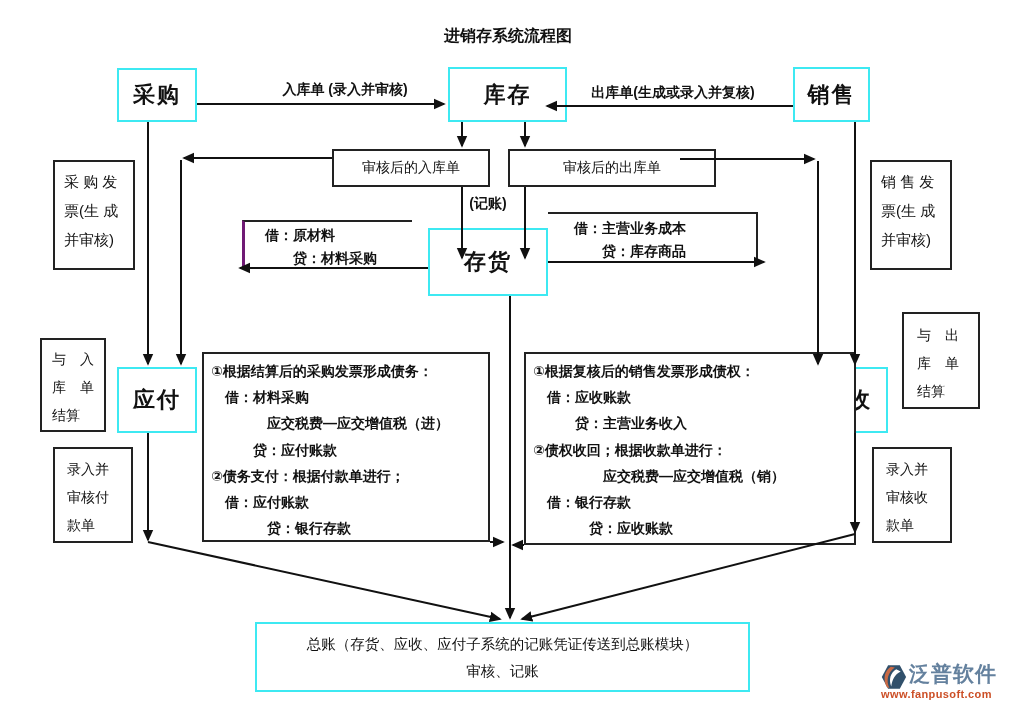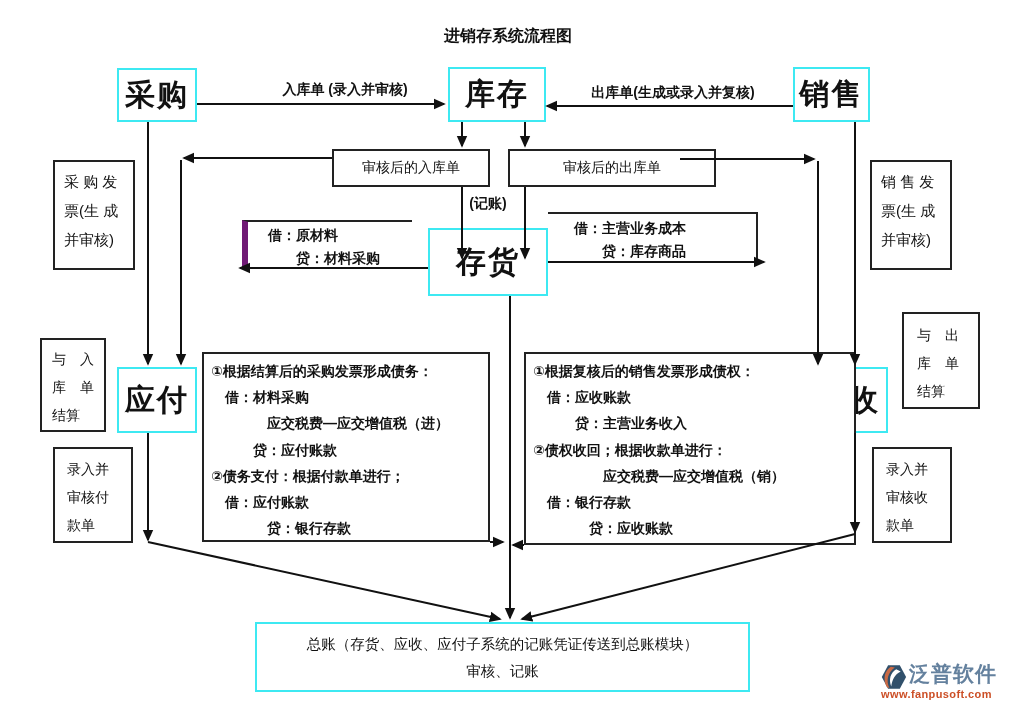--- a/index.html
+++ b/index.html
@@ -2,21 +2,21 @@
 <html style="--hl: #3de9f2; --brand: #64819e; --brandurl: #cc4f26;"><head>
 <meta charset="utf-8">
 <style>
   html,body{margin:0;padding:0;background:#fff;}
   .canvas{position:relative;width:1016px;height:713px;background:#fff;overflow:hidden;
           font-family:"Liberation Sans","DejaVu Sans",sans-serif;color:#111;}
   .abs{position:absolute;box-sizing:border-box;}
   .cyanbox{border:2px solid var(--hl,#3de9f2);background:#fff;}
   .blkbox{border:2px solid #222;background:#fff;}
   .node{display:flex;align-items:center;justify-content:center;
-        font-size:30px;font-weight:bold;letter-spacing:2px;z-index:1;}
+        font-size:22px;font-weight:bold;letter-spacing:2px;z-index:1;}
   .smallcap{display:flex;align-items:center;justify-content:center;font-size:14px;z-index:1;}
   .preline{white-space:pre-line;}
   .pre{white-space:pre;}
   .lbl{font-size:14px;font-weight:bold;text-align:center;z-index:3;}
   .sidebox{font-size:15px;line-height:29px;padding:5px 4px 0 9px;z-index:1;}
   .jr{font-size:14px;font-weight:bold;line-height:23px;z-index:1;background:transparent;}
   .detail{font-size:14px;font-weight:600;line-height:26.2px;padding:4px 0 0 7px;z-index:1;}
   .ledger{font-size:14.5px;font-weight:normal;text-align:center;line-height:27px;padding-top:7px;z-index:1;}
   svg.flow{position:absolute;left:0;top:0;z-index:2;pointer-events:none;}
   .logo{display:block;z-index:1;}
@@ -27,39 +27,39 @@
   .title{left:0;top:26px;width:100%;text-align:center;font-size:16px;font-weight:bold;z-index:1;}
 </style>
 </head>
 <body>
 
 <div class="canvas">
 
   <div class="abs title">进销存系统流程图</div>
 
   <div class="abs cyanbox node" style="left:117px;top:68px;width:80px;height:54px;">采购</div>
-  <div class="abs cyanbox node" style="left:448px;top:67px;width:98px;height:55px;">库存</div>
+  <div class="abs cyanbox node" style="left:448px;top:67px;width:119px;height:55px;">库存</div>
   <div class="abs cyanbox node" style="left:793px;top:67px;width:77px;height:55px;">销售</div>
 
   <div class="abs lbl" style="left:240px;top:81px;width:210px;">入库单 (录入并审核)</div>
   <div class="abs lbl" style="left:556px;top:84px;width:234px;">出库单(生成或录入并复核)</div>
 
   <div class="abs blkbox smallcap" style="left:332px;top:149px;width:158px;height:38px;">审核后的入库单</div>
   <div class="abs blkbox smallcap" style="left:508px;top:149px;width:208px;height:38px;">审核后的出库单</div>
 
   <div class="abs lbl" style="left:458px;top:195px;width:60px;">(记账)</div>
 
   <div class="abs blkbox sidebox preline" style="left:53px;top:160px;width:82px;height:110px;">采 购 发
 票(生 成
 并审核)</div>
   <div class="abs blkbox sidebox preline" style="left:870px;top:160px;width:82px;height:110px;">销 售 发
 票(生 成
 并审核)</div>
 
-  <div class="abs jr" style="left:242px;top:220px;width:170px;height:48px;border-top:2px solid #222;border-left:6px solid #701a75;padding:2px 0 0 20px;">
+  <div class="abs jr" style="left:242px;top:220px;width:170px;height:48px;border-top:2px solid #222;border-left:3px solid #701a75;padding:2px 0 0 20px;">
     <div class="pre">借：原材料</div>
     <div class="pre">　　贷：材料采购</div>
   </div>
   <div class="abs jr" style="left:548px;top:212px;width:210px;height:50px;border-top:2px solid #222;border-right:2px solid #222;padding:3px 0 11px 26px;">
     <div class="pre">借：主营业务成本</div>
     <div class="pre">　　贷：库存商品</div>
   </div>
 
   <div class="abs cyanbox node" style="left:428px;top:228px;width:120px;height:68px;">存货</div>
 

